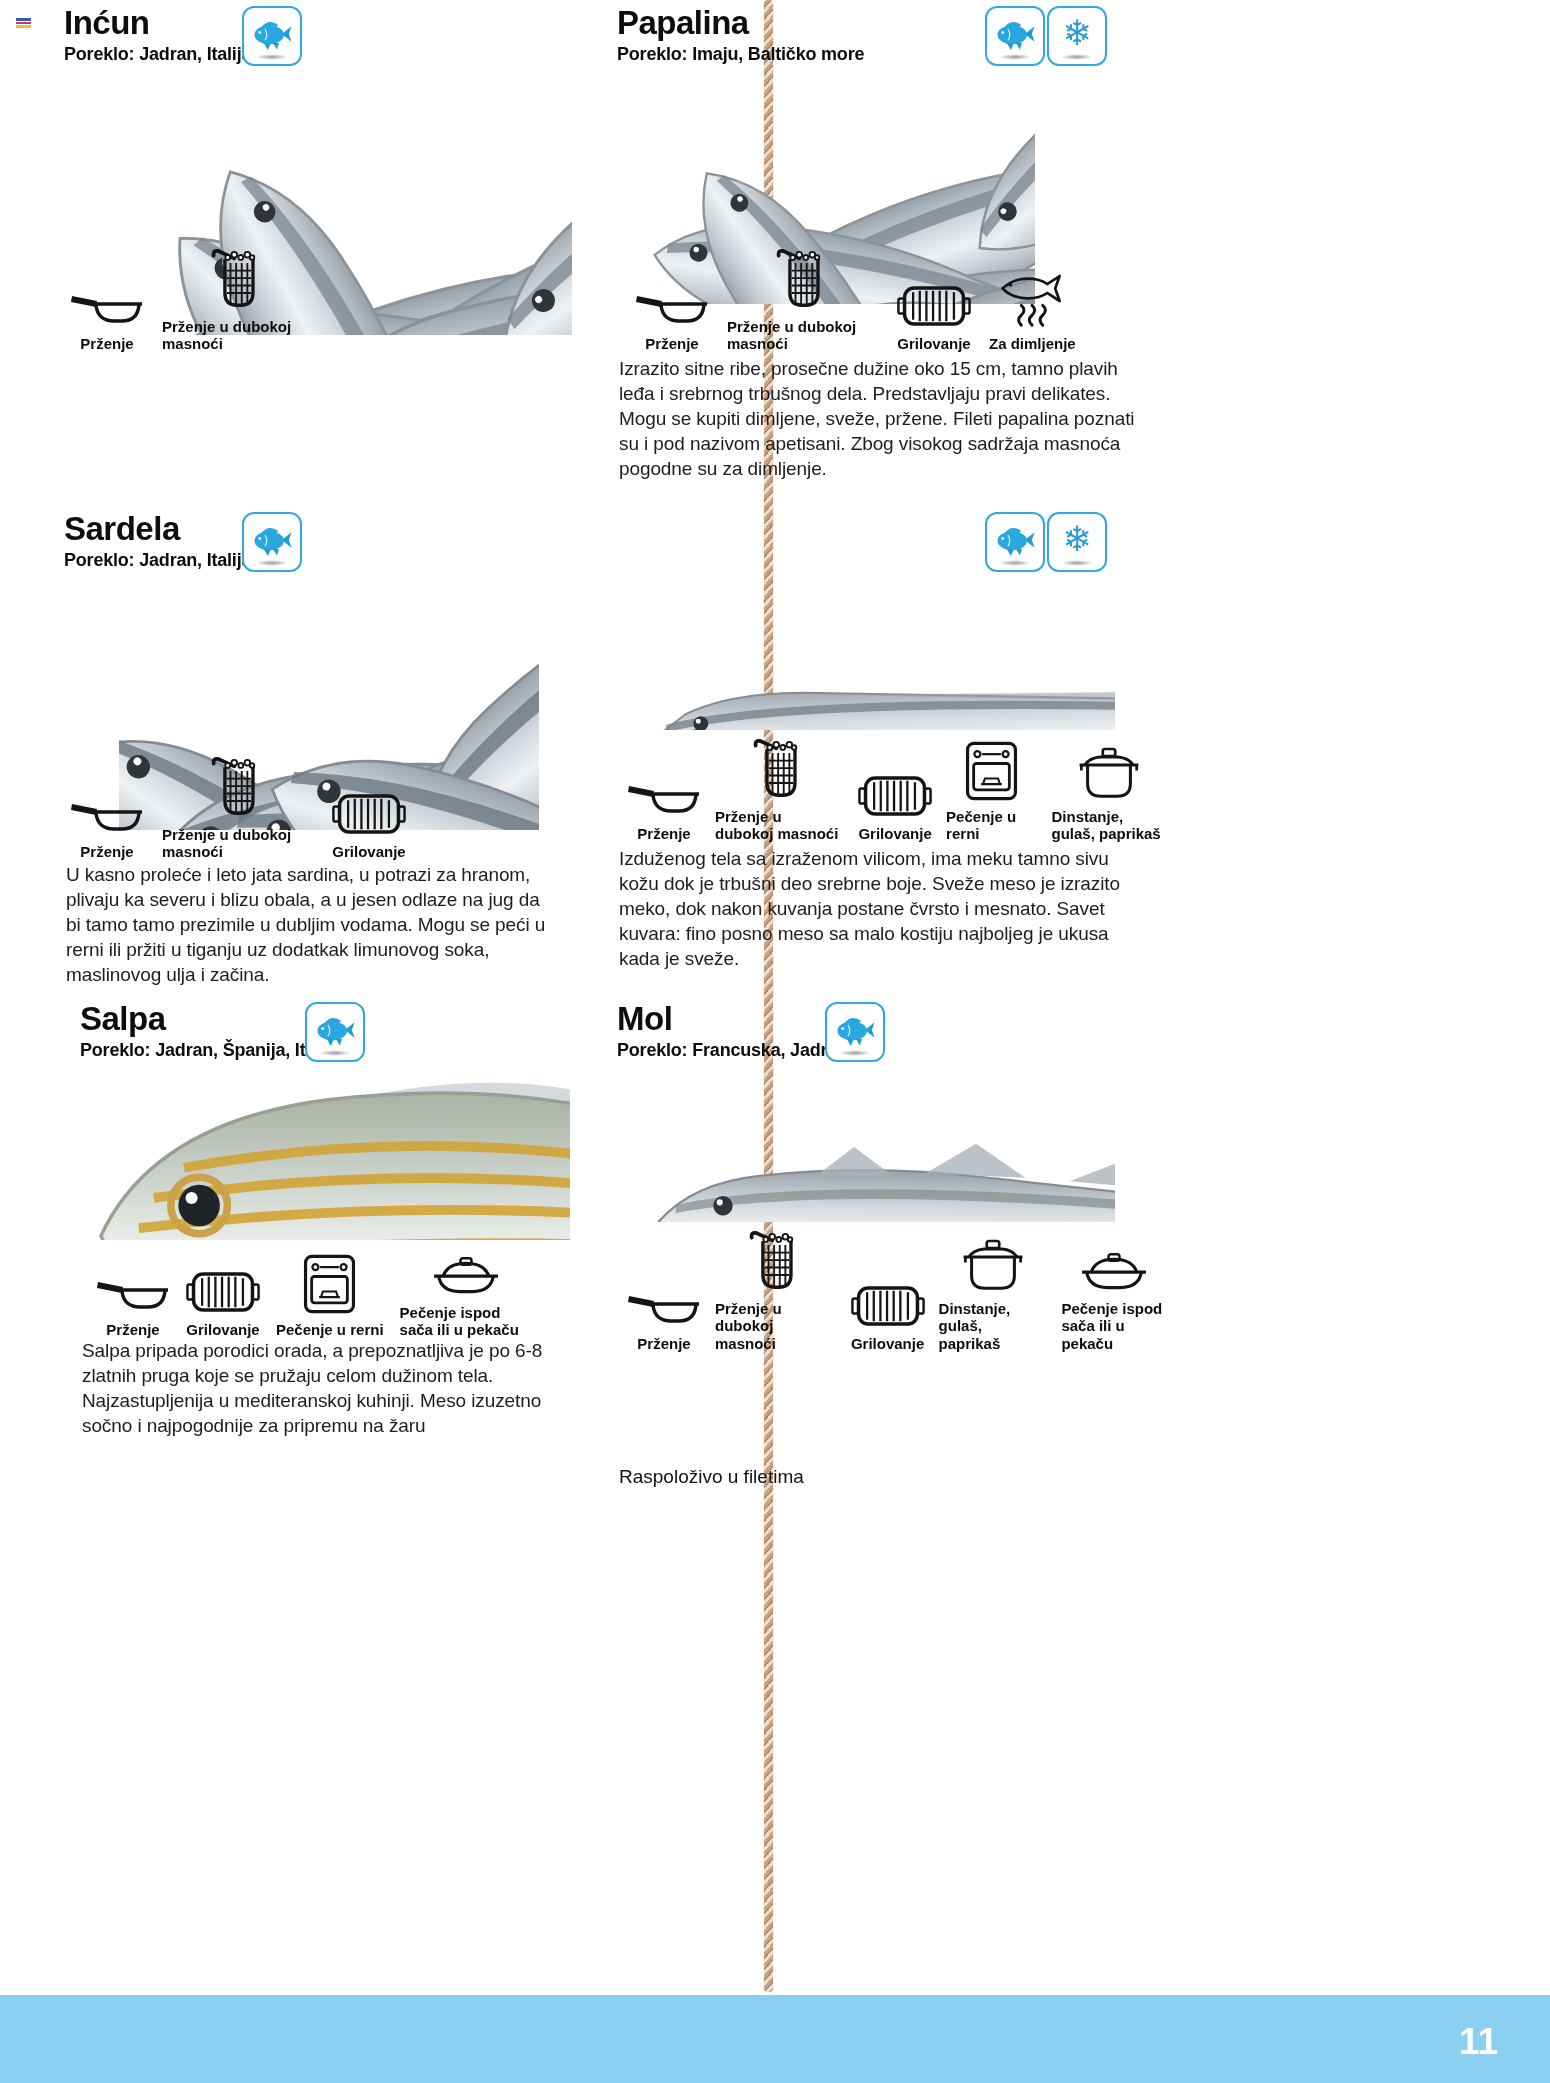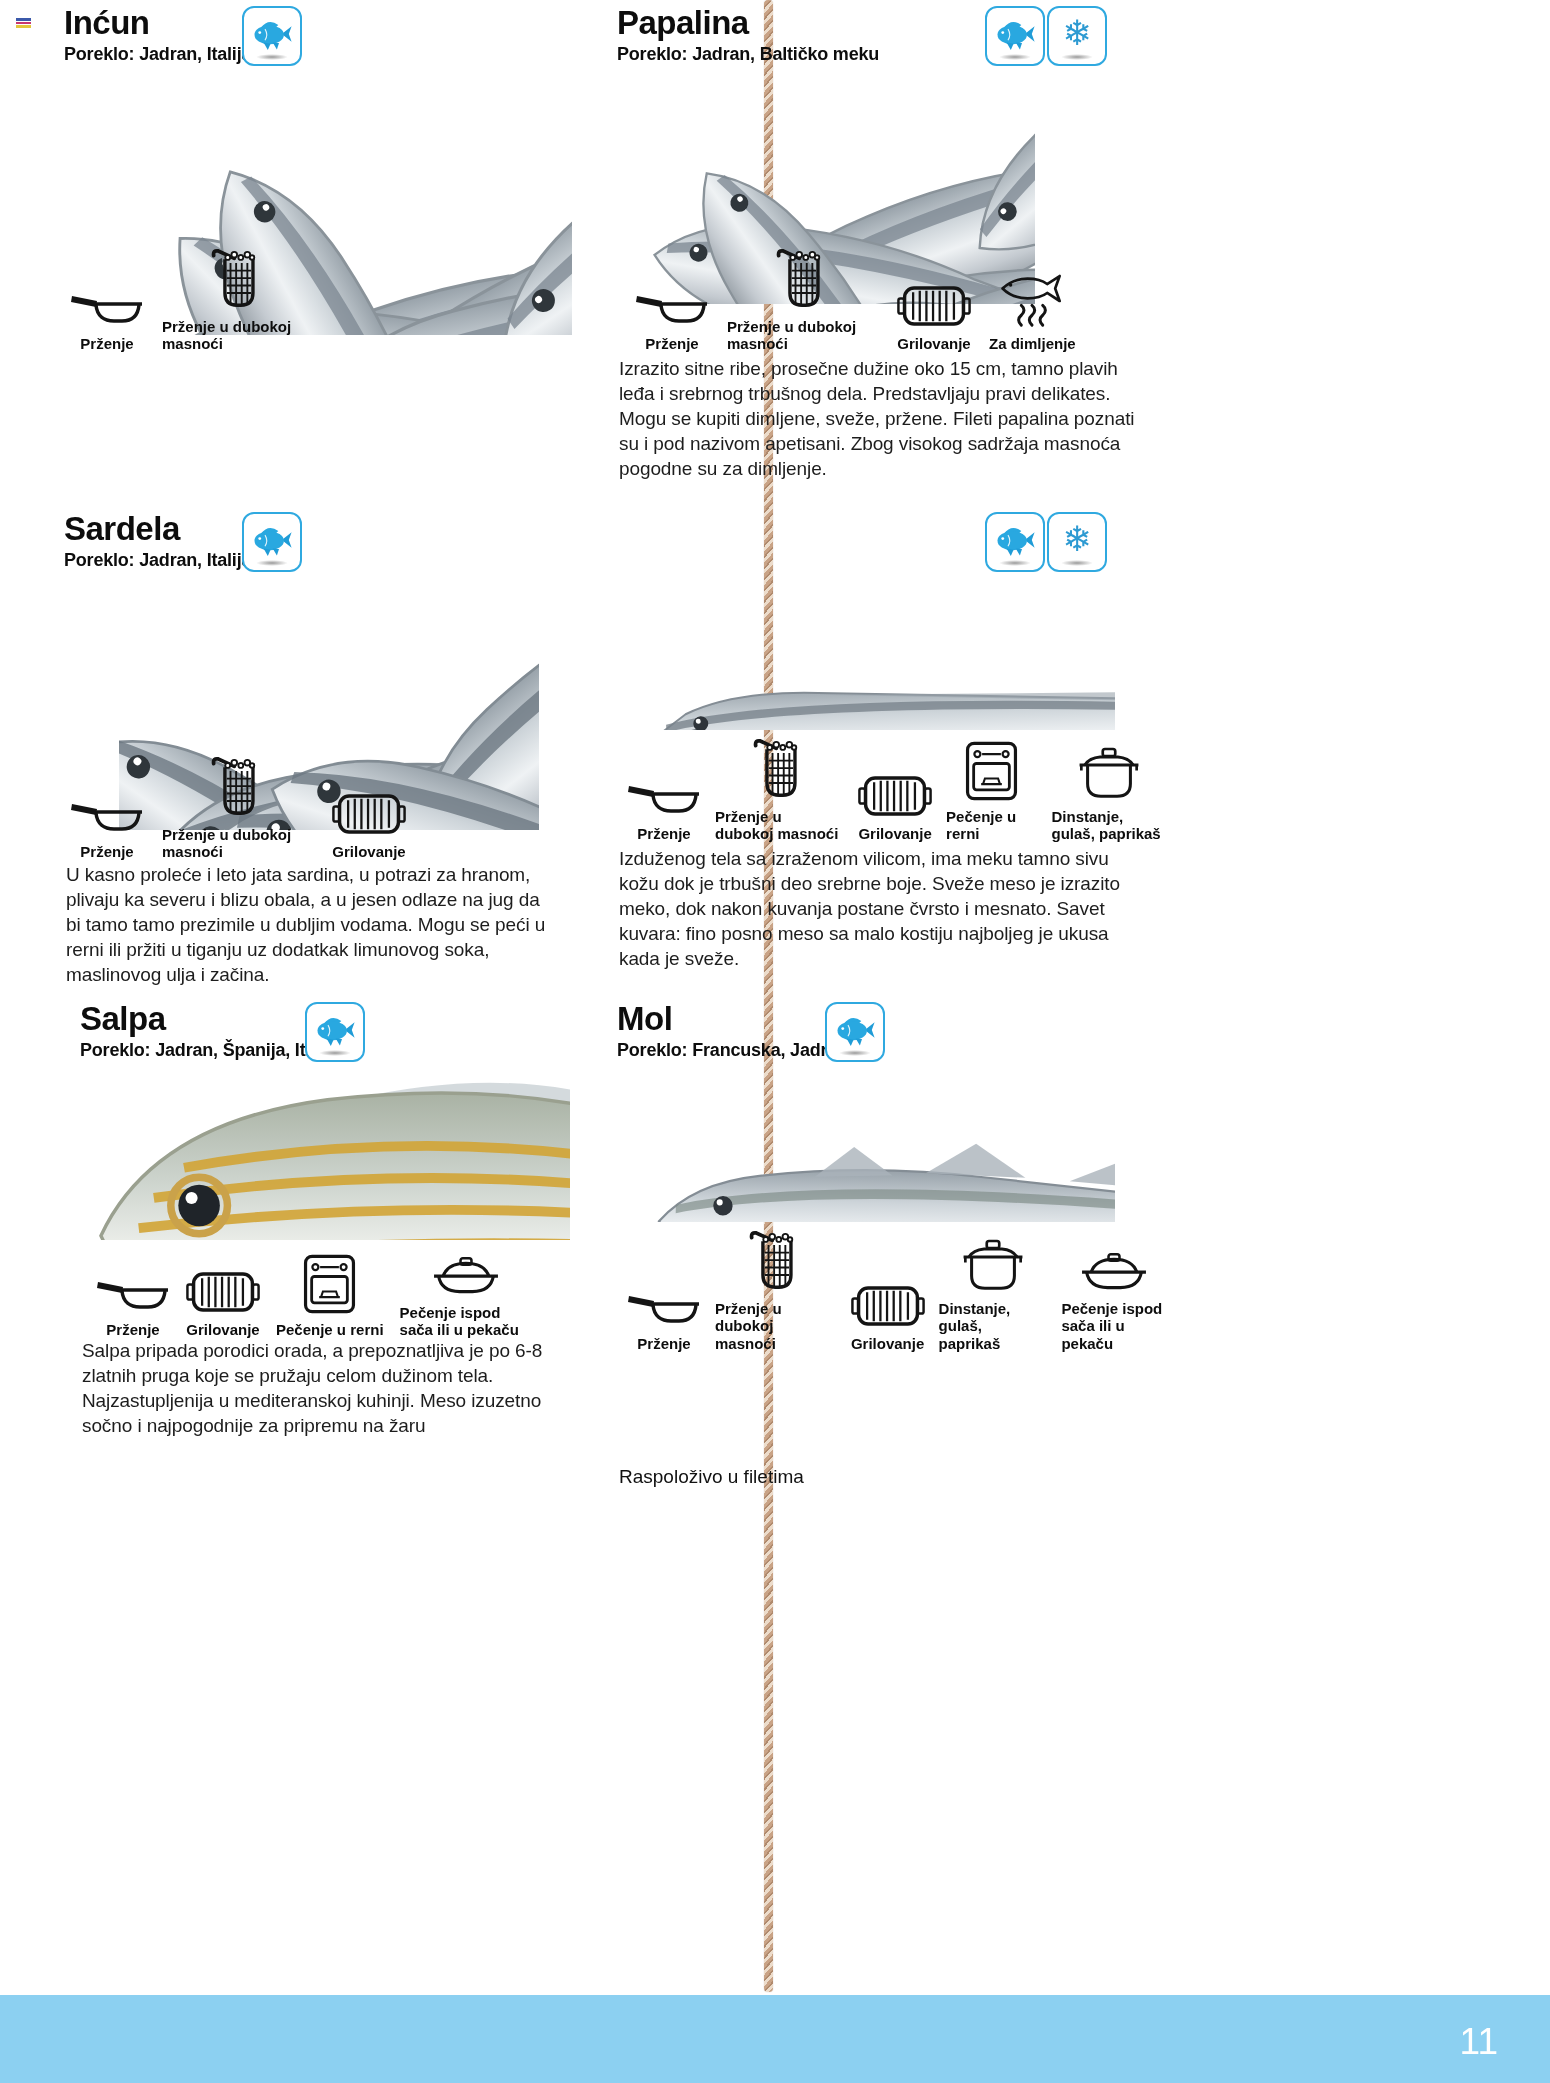--- a/index.html
+++ b/index.html
@@ -43,21 +43,21 @@
   .i-grill{width:74px;height:46px}
   .i-oven{width:55px;height:62px}
   .i-pot{width:66px;height:56px}
   .i-sac{width:72px;height:42px}
   .i-smoke{width:66px;height:56px}
 
   .desc{position:absolute;margin:0;font-size:19px;line-height:1.32;color:#1d1d1d;letter-spacing:-.1px;}
   .note{position:absolute;margin:0;font-size:19px;line-height:1.32;font-weight:normal;color:#111;}
 
   .footer{position:absolute;left:0;top:1995px;width:1550px;height:88px;background:#8cd0f1;}
-  .pagenum{position:absolute;right:52px;bottom:20px;font-size:37px;font-weight:normal;color:#fff;}
+  .pagenum{position:absolute;right:52px;bottom:20px;font-size:37px;font-weight:bold;color:#fff;}
 </style>
 </head>
 <body>
 
 <svg width="0" height="0" style="position:absolute" aria-hidden="true">
   <defs>
     <linearGradient id="gSilver" x1="0" y1="0" x2="0" y2="1">
       <stop offset="0" stop-color="#97a1a9"></stop>
         <stop offset="0.3" stop-color="#cdd4d9"></stop>
       <stop offset="0.55" stop-color="#eff2f4"></stop>
@@ -242,21 +242,21 @@
             </svg>
           </span>
         <span class="mlabel lbl-w150">Prženje u dubokoj masnoći</span>
       </div>
     </div>
   </section>
 
   <section class="card" style="left:617px;top:6px;width:545px;height:500px">
     <div class="head">
       <h2 class="title">Papalina</h2>
-      <p class="origin">Poreklo: Jadran, Baltičko meku</p>
+      <p class="origin">Poreklo: Imaju, Baltičko more</p>
     </div>
     <div class="badge" style="left:368px;top:0">
       <svg class="bfish" viewBox="0 0 60 60">
           <use href="#sym-bluefish"></use>
         </svg>
     </div>
     <div class="badge" style="left:430px;top:0">
       <span class="snow">❄</span>
     </div>
     <svg class="photo" style="left:28px;top:28px" width="390" height="270" viewBox="0 0 390 270">

